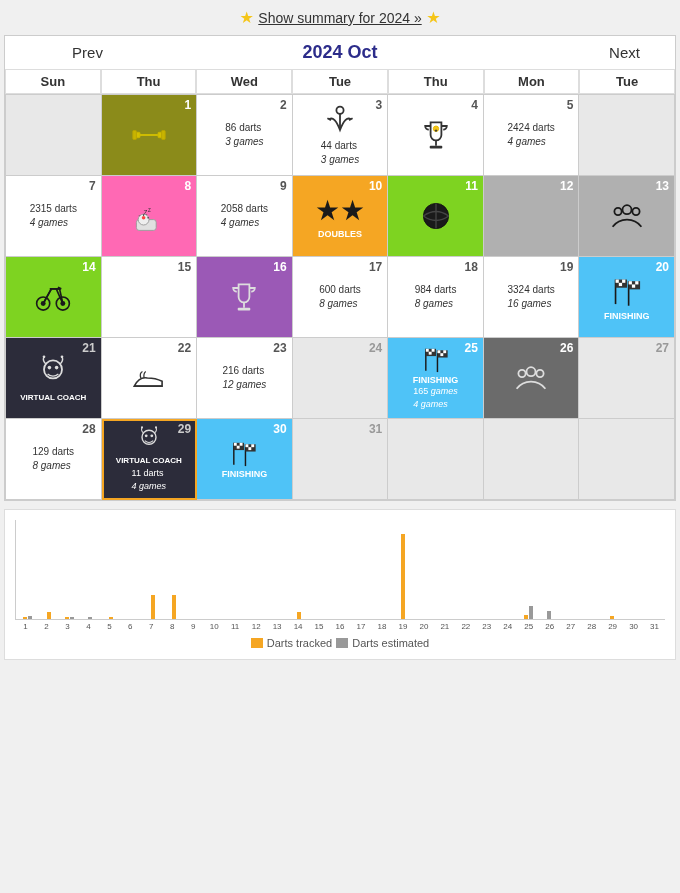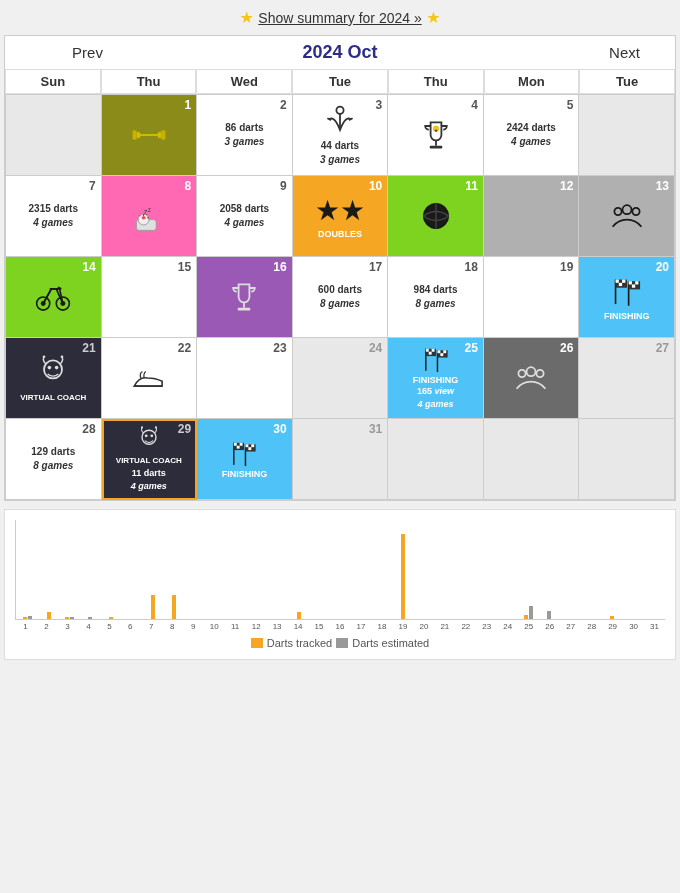--- a/index.html
+++ b/index.html
@@ -31,21 +31,21 @@
     .cal-cell.purple-cell { background: #9b59b6; color: white; }
     .cal-cell.blue-cell { background: #4fc3f7; }
     .cal-cell.dark-cell { background: #2c2c3a; }
     .cal-cell.selected { outline: 2px solid #f5a623; outline-offset: -2px; }
 
     .cell-num { font-size: 12px; color: #555; font-weight: bold; position: absolute; top: 3px; right: 5px; }
     .cell-num.white { color: #fff; }
     .cell-num.light { color: #ccc; }
 
     .cell-content { display: flex; flex-direction: column; align-items: center; justify-content: center; height: 100%; min-height: 76px; }
-    .cell-text { font-size: 10px; color: #333; text-align: center; line-height: 1.4; font-weight: bold; }
+    .cell-text { font-size: 10px; color: #333; text-align: left; line-height: 1.4; }
     .cell-text.white { color: #fff; }
     .cell-label { font-size: 9px; font-weight: bold; text-transform: uppercase; color: #fff; margin-top: 2px; }
 
     
     .svg-icon { width: 36px; height: 36px; }
 
     
     .chart-section { background: #fff; margin: 8px 4px 4px; padding: 10px; border: 1px solid #ddd; }
     .chart-title { font-size: 14px; font-weight: bold; color: #333; margin-bottom: 8px; }
     .chart-area { position: relative; height: 100px; border-left: 1px solid #ccc; border-bottom: 1px solid #ccc; }
@@ -260,20 +260,23 @@
 
     <div class="cal-cell">
       <span class="cell-num">18</span>
       <div class="cell-content">
         <div class="cell-text">984 darts<br><em>8 games</em></div>
       </div>
     </div>
 
     <div class="cal-cell">
       <span class="cell-num">19</span>
+      <div class="cell-content">
+        <div class="cell-text">3324 darts<br><em>16 games</em></div>
+      </div>
     </div>
 
     <div class="cal-cell blue-cell">
       <span class="cell-num white">20</span>
       <div class="cell-content">
         <svg class="svg-icon" viewBox="0 0 44 36" fill="none">
           <line x1="8" y1="4" x2="8" y2="34" stroke="#1a1a1a" stroke-width="2"></line>
           <rect x="8" y="4" width="14" height="10" fill="#333"></rect>
           <rect x="8" y="4" width="4" height="4" fill="white"></rect>
           <rect x="12" y="8" width="4" height="4" fill="white"></rect>
@@ -312,20 +315,23 @@
           <path d="M4 28 Q10 16 20 18 Q30 18 38 22 L38 28 Z" fill="none" stroke="#333" stroke-width="2"></path>
           <path d="M4 28 L38 28" stroke="#333" stroke-width="2"></path>
           <path d="M12 18 Q10 12 14 10" stroke="#333" stroke-width="1.5" fill="none"></path>
           <path d="M16 18 Q15 12 18 10" stroke="#333" stroke-width="1.5" fill="none"></path>
         </svg>
       </div>
     </div>
 
     <div class="cal-cell">
       <span class="cell-num">23</span>
+      <div class="cell-content">
+        <div class="cell-text">216 darts<br><em>12 games</em></div>
+      </div>
     </div>
 
     <div class="cal-cell empty">
       <span class="cell-num" style="color:#999;">24</span>
     </div>
 
     <div class="cal-cell blue-cell">
       <span class="cell-num white">25</span>
       <div class="cell-content">
         <svg width="32" height="28" viewBox="0 0 44 36" fill="none">
@@ -334,21 +340,21 @@
           <rect x="8" y="4" width="4" height="4" fill="white"></rect>
           <rect x="12" y="8" width="4" height="4" fill="white"></rect>
           <rect x="16" y="4" width="4" height="4" fill="white"></rect>
           <line x1="24" y1="6" x2="24" y2="36" stroke="#1a1a1a" stroke-width="2"></line>
           <rect x="24" y="6" width="14" height="10" fill="#333"></rect>
           <rect x="24" y="6" width="4" height="4" fill="white"></rect>
           <rect x="28" y="10" width="4" height="4" fill="white"></rect>
           <rect x="32" y="6" width="4" height="4" fill="white"></rect>
         </svg>
         <div class="cell-label">FINISHING</div>
-        <div class="cell-text white" style="font-size:9px;">165 <em>view</em><br><em>4 games</em></div>
+        <div class="cell-text white" style="font-size:9px;">165 <em>games</em><br><em>4 games</em></div>
       </div>
     </div>
 
     <div class="cal-cell dark-gray">
       <span class="cell-num white">26</span>
       <div class="cell-content">
         <svg class="svg-icon" viewBox="0 0 40 40" fill="none">
           <circle cx="20" cy="13" r="5" stroke="#ddd" stroke-width="2" fill="none"></circle>
           <circle cx="10" cy="15" r="4" stroke="#ddd" stroke-width="2" fill="none"></circle>
           <circle cx="30" cy="15" r="4" stroke="#ddd" stroke-width="2" fill="none"></circle>

